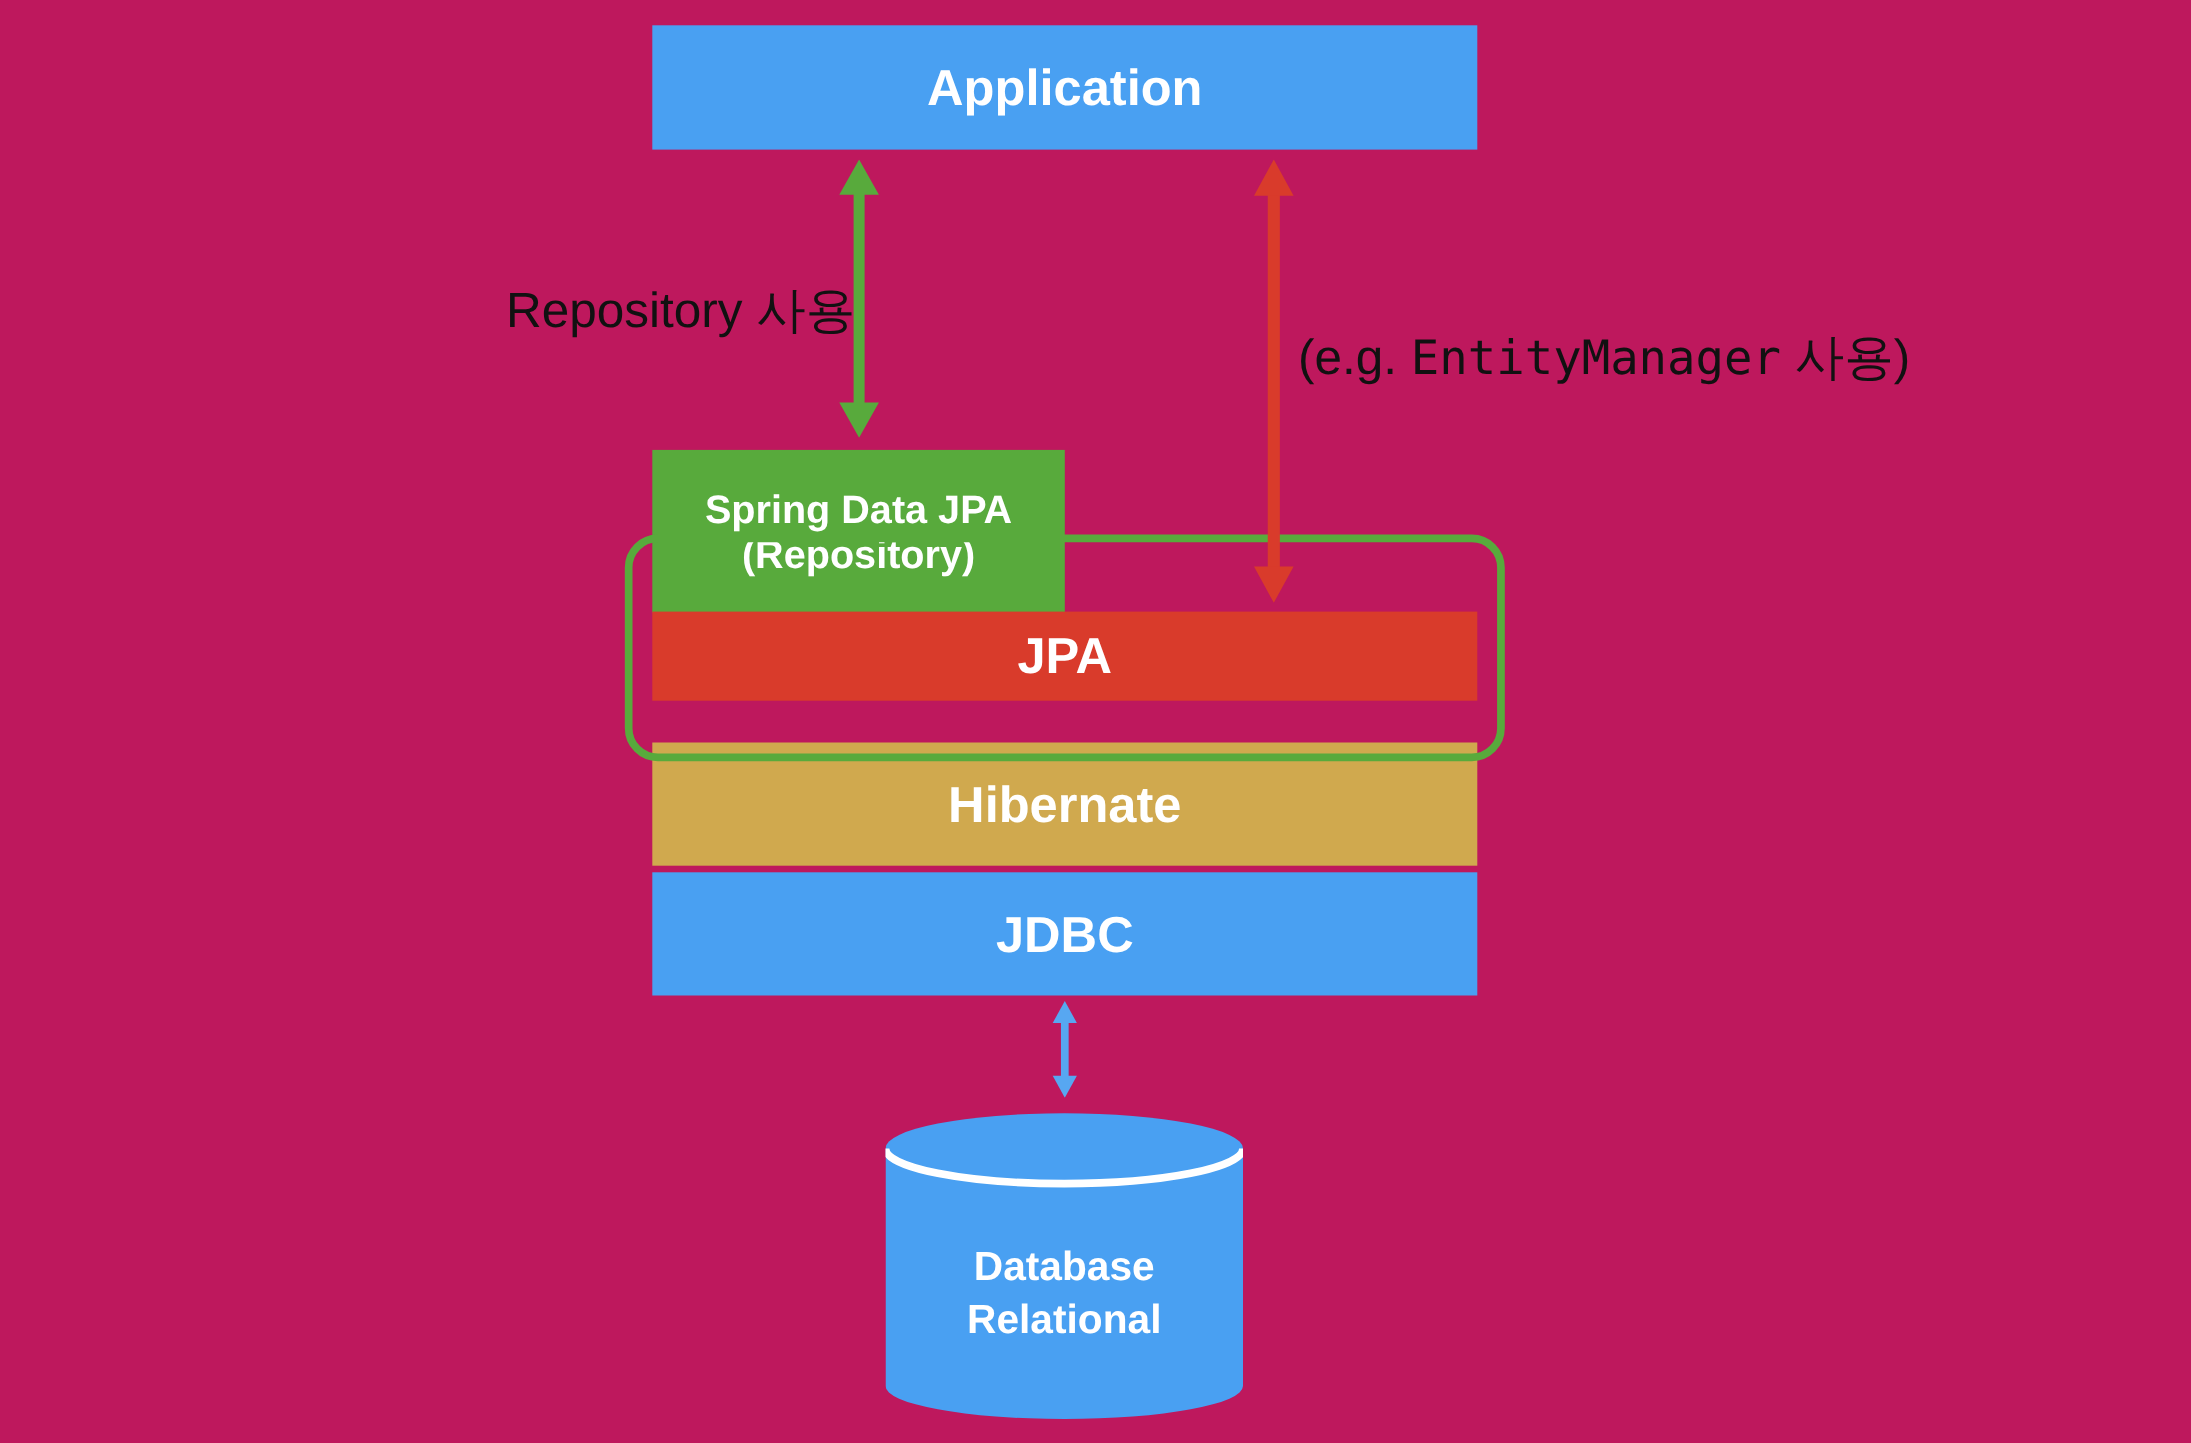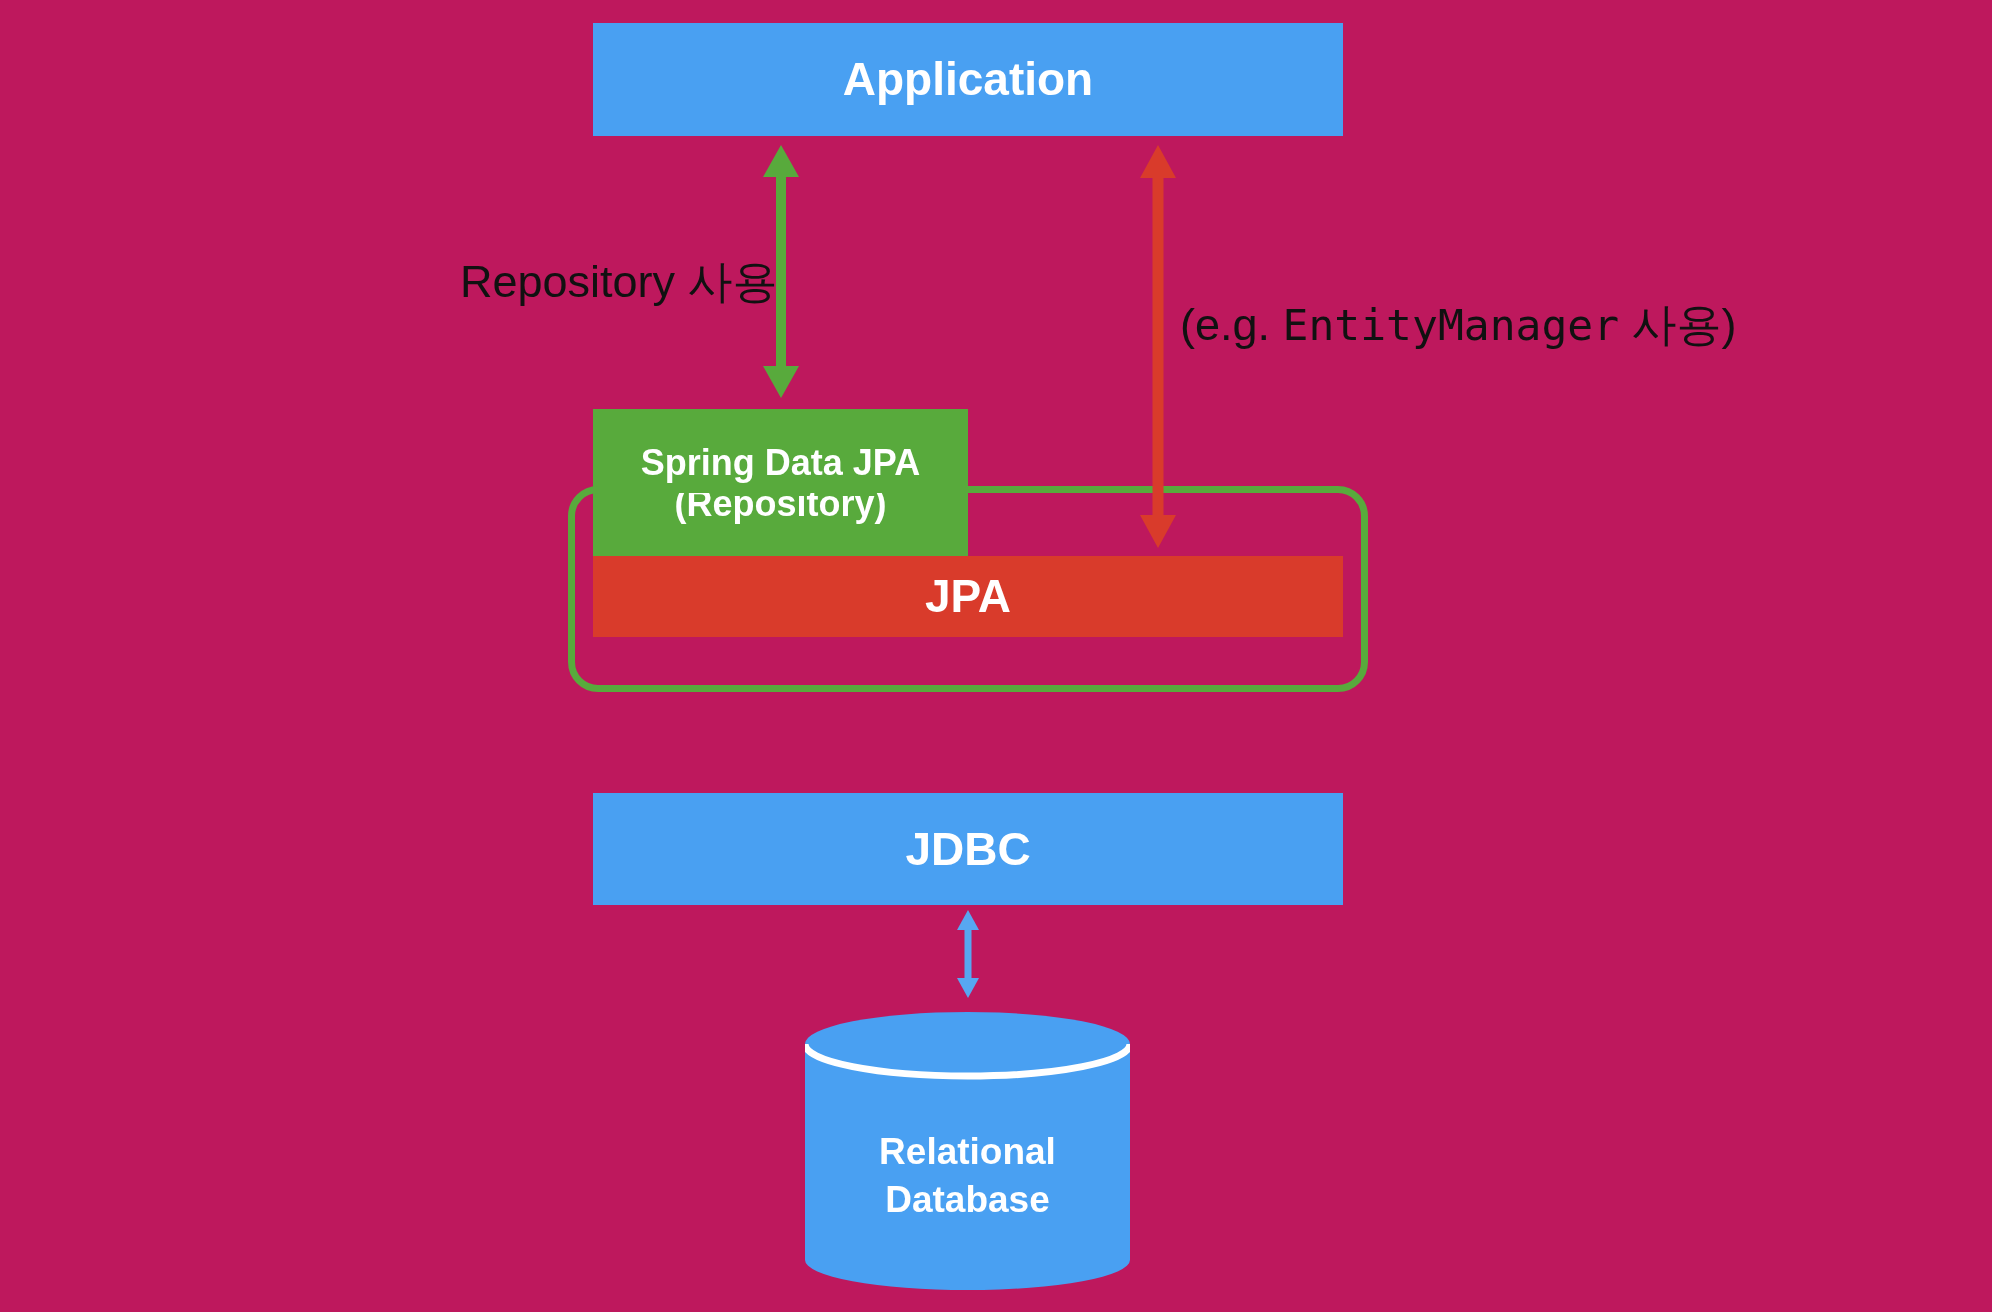--- a/index.html
+++ b/index.html
@@ -99,34 +99,37 @@
 
   <div class="box green" id="spring-box">
     <span class="lbl">Spring Data JPA</span>
     <span class="lbl">(Repository)</span>
   </div>
 
   <div class="box red" id="jpa-box">
     <span class="lbl">JPA</span>
   </div>
 
+  <div class="box gold" id="hibernate-box">
+    <span class="lbl">Hibernate</span>
+  </div>
 
   <div class="box blue" id="jdbc-box">
     <span class="lbl">JDBC</span>
   </div>
 
   <svg class="arrow" id="blue-arrow" width="28" height="88" viewBox="0 0 28 88">
     <rect x="10.5" y="16" width="7" height="56" fill="#57A7F1"></rect>
     <polygon points="14,0 25,20 3,20" fill="#57A7F1"></polygon>
     <polygon points="14,88 25,68 3,68" fill="#57A7F1"></polygon>
   </svg>
 
   <svg id="db-cylinder" width="325" height="285" viewBox="0 0 325 285">
     <path d="M0,34 V250 A162.5,30 0 0 0 325,250 V34 A162.5,32 0 0 1 0,34 Z" fill="#49A0F2"></path>
     <ellipse cx="162.5" cy="34" rx="162.5" ry="32" fill="#49A0F2"></ellipse>
     <path d="M0,34 A162.5,32 0 0 0 325,34" fill="none" stroke="#ffffff" stroke-width="7"></path>
   </svg>
   <div id="db-label">
+    <div>Database</div>
     <div>Relational</div>
-    <div>Database</div>
   </div>
 
 </div>
 
 </body></html>

